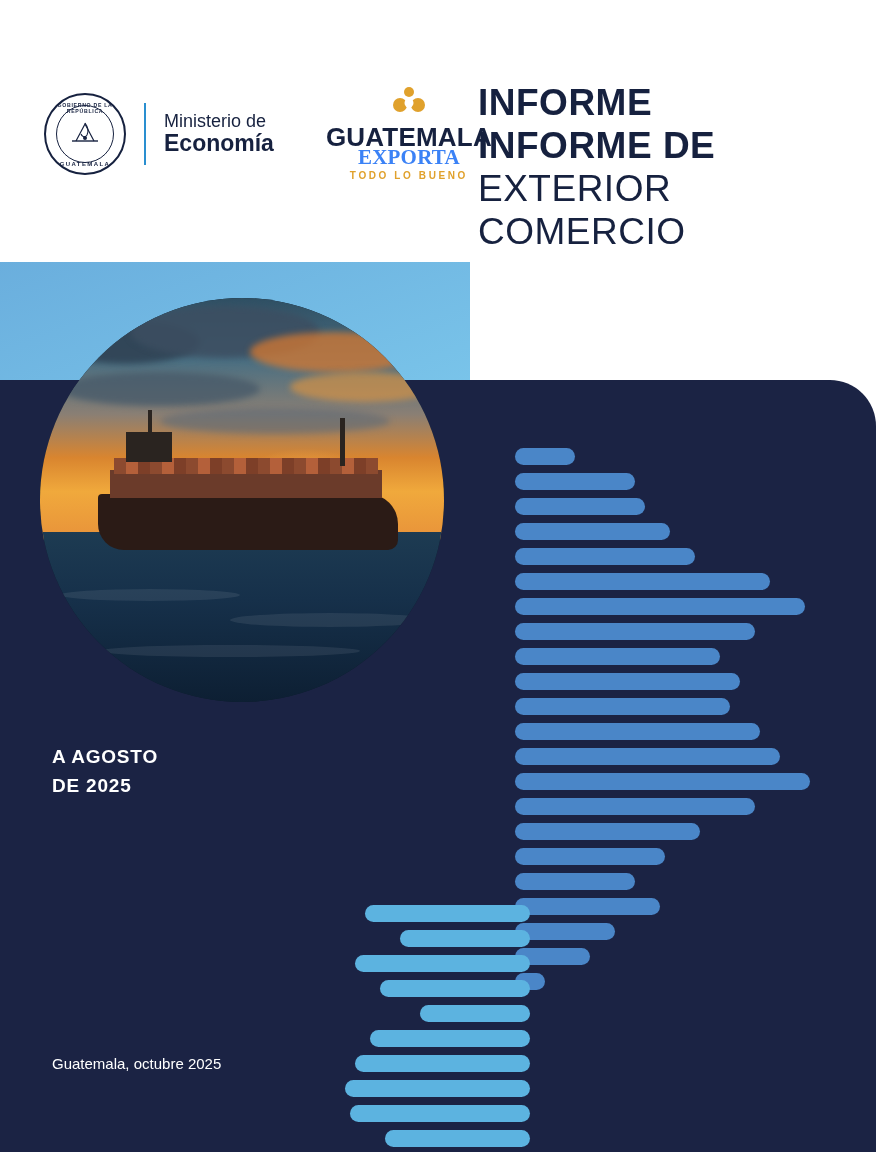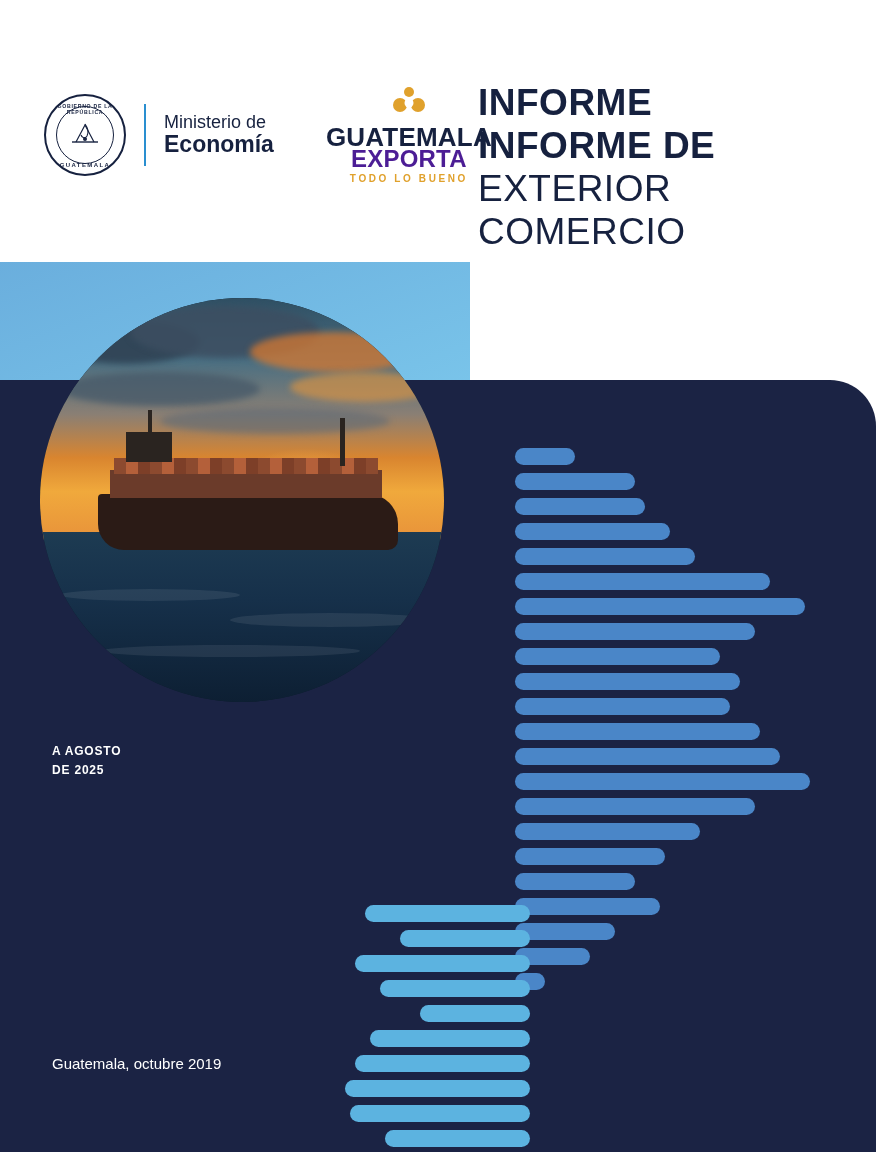--- a/index.html
+++ b/index.html
@@ -87,22 +87,23 @@
     text-align: center;
     line-height: 1;
   }
   .gt-exporta .flower {
     display: block; margin: 0 auto 4px auto;
   }
   .gt-exporta .ge1 {
     font-size: 26px; font-weight: bold; color: #16213f; letter-spacing: .2px;
   }
   .gt-exporta .ge2 {
-    font-size: 24px; font-weight: bold; color: #4c1d95; letter-spacing: .2px;
+    font-size: 21px; font-weight: bold; color: #3b82f6; letter-spacing: .2px;
     margin-top: -3px;
+    font-family: Liberation Serif, serif;
   }
   .gt-exporta .ge3 {
     font-size: 10px; font-weight: bold; color: #e0a12c; letter-spacing: 2.6px;
     margin-top: 3px;
   }
 
   .title-block {
     position: absolute;
     left: 478px; top: 82px;
     color: #16213f;
@@ -195,21 +196,21 @@
     height: 17px;
     border-radius: 9px;
     margin-bottom: 8px;
   }
 
   
   .date-label {
     position: absolute;
     left: 52px; top: 742px;
     color: #ffffff;
-    font-size: 12px; font-weight: bold; letter-spacing: .8px;
+    font-size: 19px; font-weight: bold; letter-spacing: .8px;
     line-height: 1.55;
     z-index: 7;
   }
   .place-label {
     position: absolute;
     left: 52px; top: 1055px;
     color: #ffffff;
     font-size: 15px;
     z-index: 7;
   }
@@ -337,16 +338,16 @@
       <div class="t-light">EXTERIOR</div>
       <div class="t-light">COMERCIO</div>
     </div>
   </div>
 
   <div class="date-label">
     <div>A AGOSTO</div>
     <div>DE 2025</div>
   </div>
 
-  <div class="place-label">Guatemala, octubre 2019</div>
+  <div class="place-label">Guatemala, octubre 2025</div>
 
 
 </div>
 
 </body></html>

